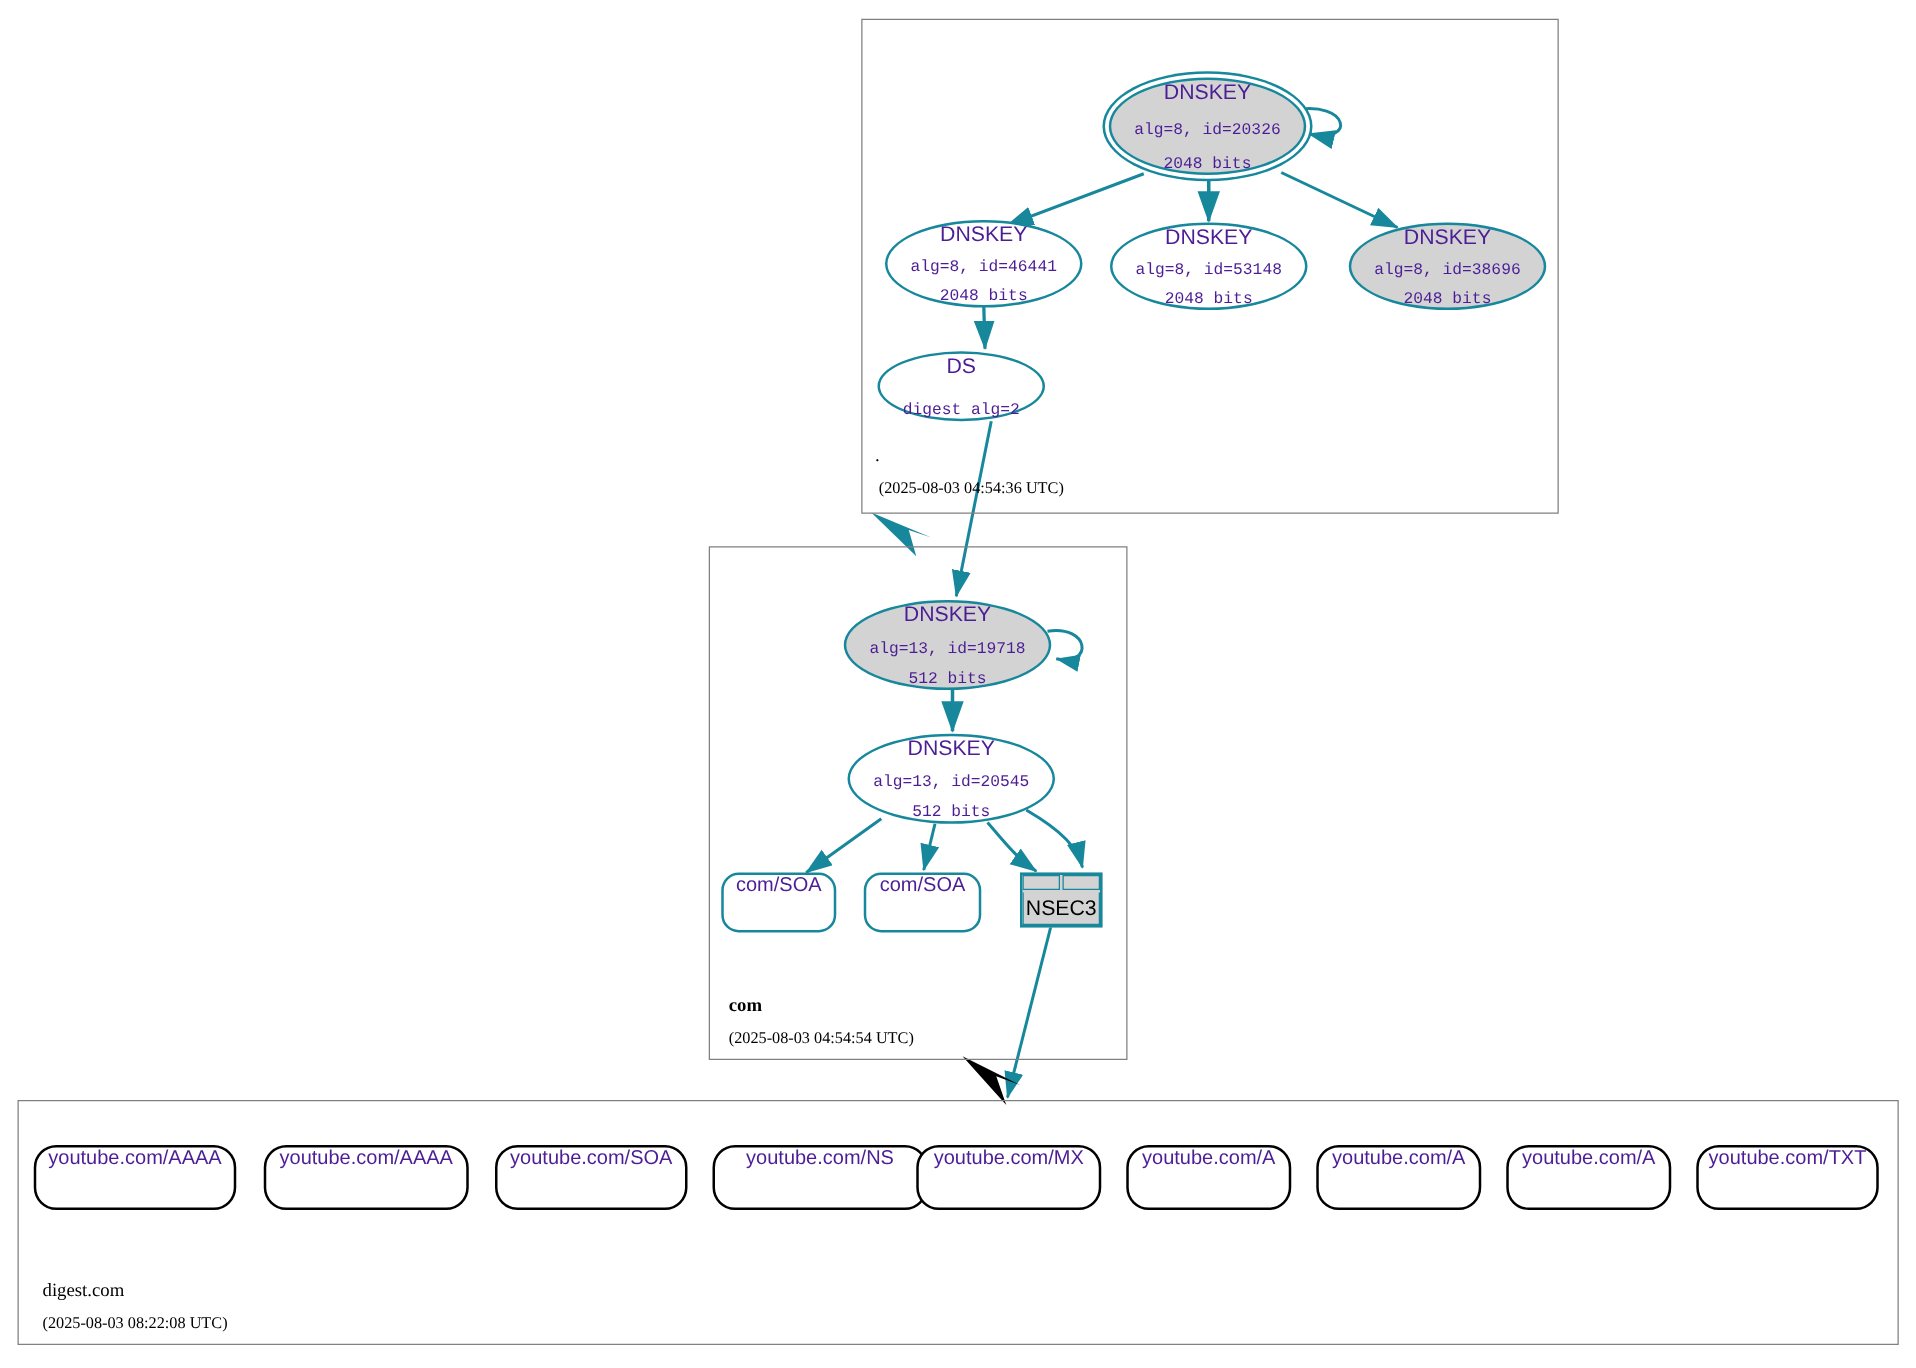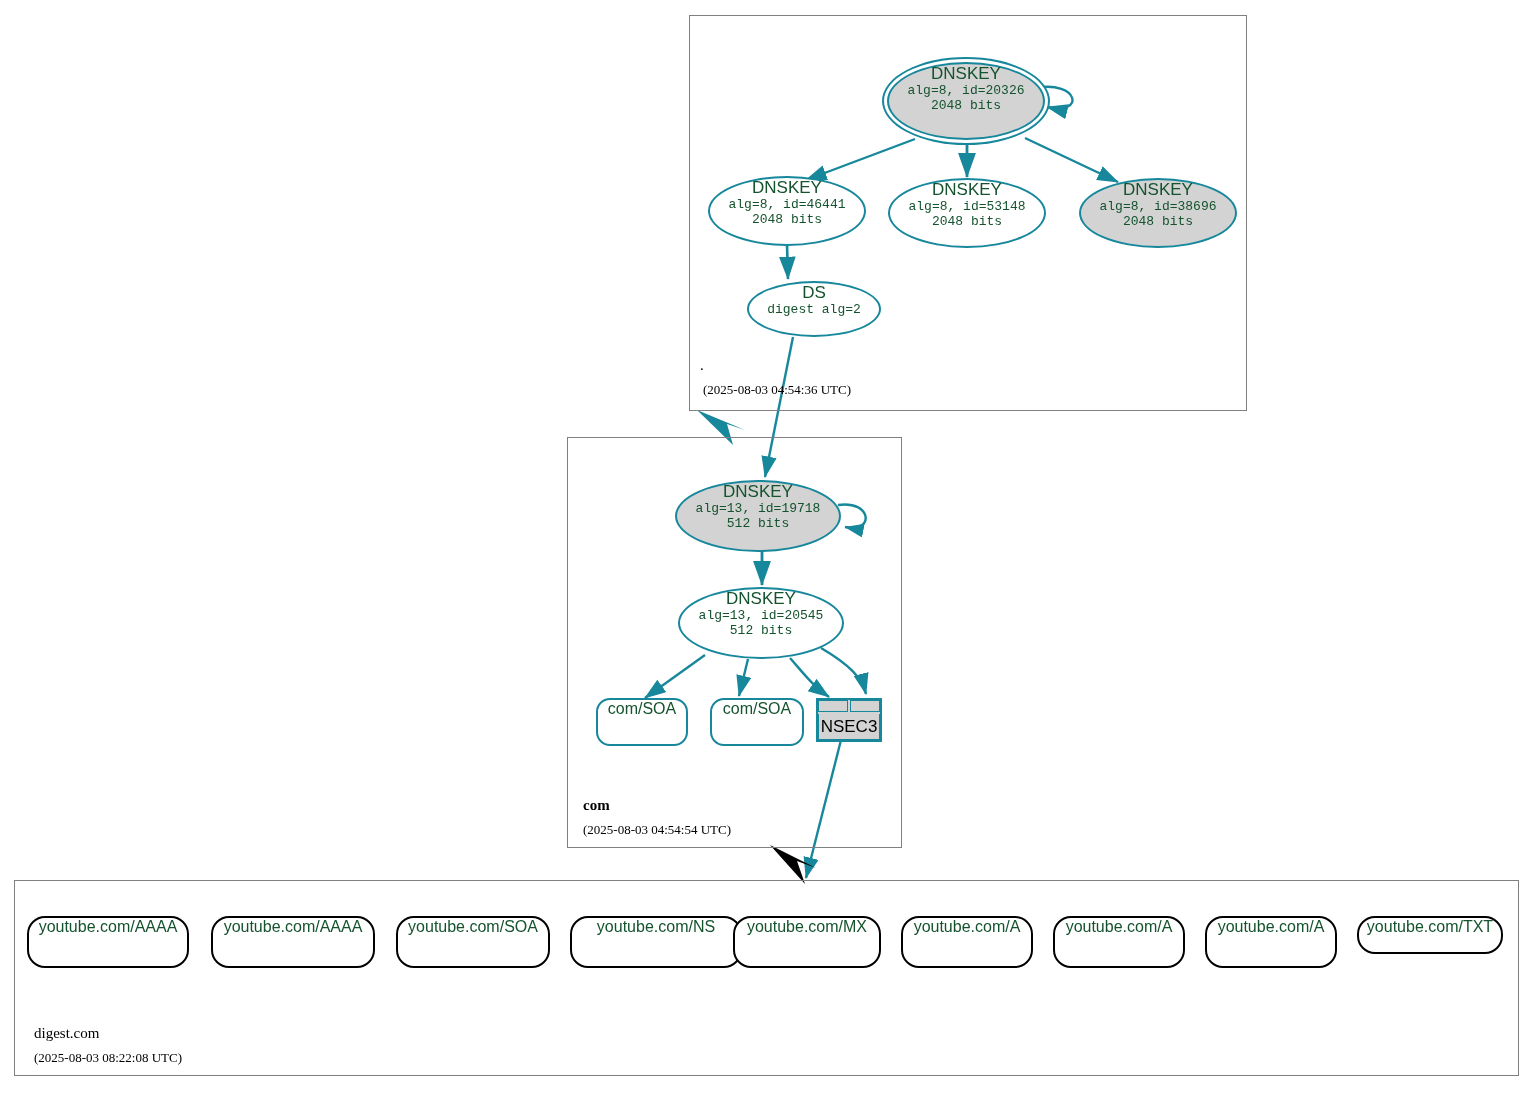--- a/index.html
+++ b/index.html
@@ -33,24 +33,24 @@
     white-space: nowrap;
   }
   .zone-name { font-size: 15px; }
   .zone-time { font-size: 13px; }
 
   .node {
     position: absolute;
     display: flex;
     flex-direction: column;
     align-items: center;
-    justify-content: flex-start;
+    justify-content: space-between;
     box-sizing: border-box;
     text-align: center;
-    color: #14532d;
+    color: #4c1d95;
   }
   .ellipse {
     border: 2px solid #17879c;
     border-radius: 50%;
     background: #ffffff;
   }
   .ellipse.shaded { background: #d3d3d3; }
   .ellipse.sep {
     box-shadow: 0 0 0 3px #ffffff, 0 0 0 5px #17879c;
   }
@@ -63,21 +63,20 @@
     font-family: Liberation Mono, monospace;
     font-size: 13px;
     line-height: 15px;
   }
   .rrset {
     border: 2px solid #17879c;
     border-radius: 14px;
     background: #ffffff;
     font-family: "Liberation Sans", sans-serif;
     font-size: 16px;
-    margin-left: 19px;
   }
   .leaf {
     border: 2px solid #000000;
     border-radius: 18px;
     background: #ffffff;
     font-family: "Liberation Sans", sans-serif;
     font-size: 16px;
     white-space: nowrap;
   }
   .nsec3 {
@@ -209,21 +208,21 @@
   <div class="sub">alg=8, id=53148</div>
   <div class="sub">2048 bits</div>
 </div>
 
 <div class="node ellipse shaded" style="left:1079px; top:178px; width:158px; height:70px;">
   <div class="title">DNSKEY</div>
   <div class="sub">alg=8, id=38696</div>
   <div class="sub">2048 bits</div>
 </div>
 
-<div class="node ellipse" style="left:747px; top:281px; width:134px; height:56px;">
+<div class="node ellipse" style="left:702px; top:281px; width:134px; height:56px;">
   <div class="title">DS</div>
   <div class="sub">digest alg=2</div>
 </div>
 
 <div class="zone-box" style="left:567px; top:437px; width:335px; height:411px;"></div>
 
 <div class="zone-label zone-name" style="left:583px; top:797px;font-weight:bold;">com</div>
 <div class="zone-label zone-time" style="left:583px; top:822px;">(2025-08-03 04:54:54 UTC)</div>
 
 <div class="node ellipse shaded" style="left:675px; top:480px; width:166px; height:72px;">
@@ -276,15 +275,15 @@
 </div>
 <div class="node leaf" style="left:901px; top:916px; width:132px; height:52px;">
   <div>youtube.com/A</div>
 </div>
 <div class="node leaf" style="left:1053px; top:916px; width:132px; height:52px;">
   <div>youtube.com/A</div>
 </div>
 <div class="node leaf" style="left:1205px; top:916px; width:132px; height:52px;">
   <div>youtube.com/A</div>
 </div>
-<div class="node leaf" style="left:1357px; top:916px; width:146px; height:38px;">
+<div class="node leaf" style="left:1357px; top:916px; width:146px; height:52px;">
   <div>youtube.com/TXT</div>
 </div>
 
 </body></html>

